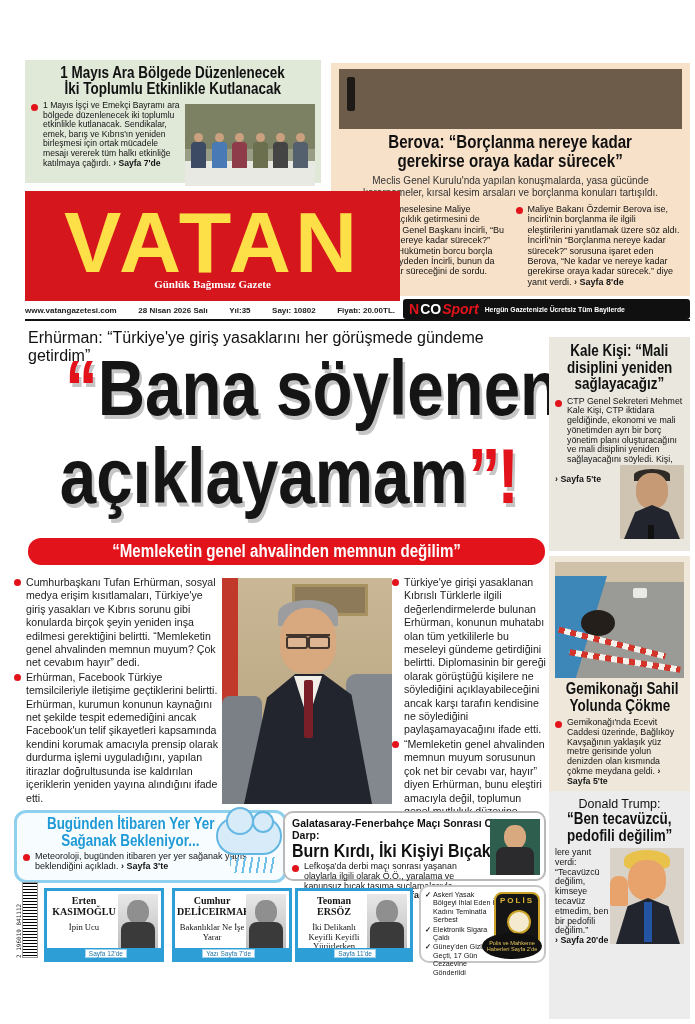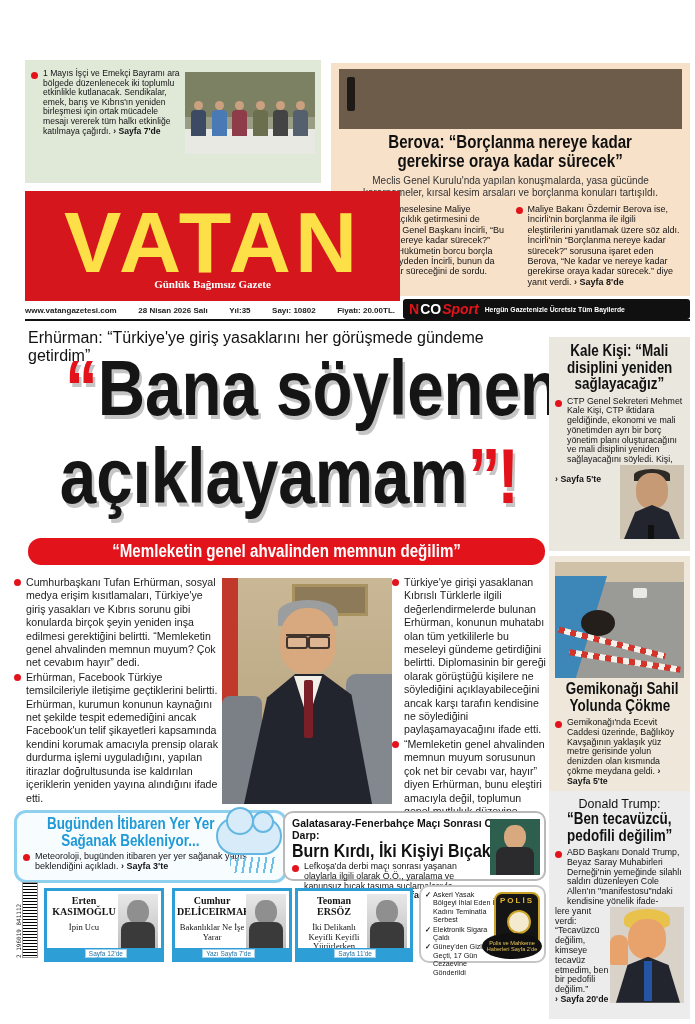--- a/index.html
+++ b/index.html
@@ -147,20 +147,21 @@
   .pbadge .blabel{color:#e3b934;font-size:8px;font-weight:bold;letter-spacing:2px;display:block;margin-top:2px;}
   .pbadge::after{content:"";position:absolute;left:11px;top:16px;width:20px;height:20px;border:2px solid #c9a227;border-radius:50%;background:#f3ead0;}
   .poval{position:absolute;right:2px;bottom:2px;width:60px;height:26px;background:#101010;border-radius:50%;color:#e8c659;font-size:5.6px;line-height:6.4px;display:flex;align-items:center;justify-content:center;text-align:center;padding:2px;box-sizing:border-box;}
 </style>
 </head>
 <body>
 
 <div id="page">
 
   <div class="abs mayday">
+    <h2><span class="cond">1 Mayıs Ara Bölgede Düzenlenecek</span><br><span class="cond">İki Toplumlu Etkinlikle Kutlanacak</span></h2>
     <div class="row">
       <div class="txt">
         <p class="bul" style="margin:0;"><span>1 Mayıs İşçi ve Emekçi Bayramı ara bölgede düzenlenecek iki toplumlu etkinlikle kutlanacak. Sendikalar, emek, barış ve Kıbrıs'ın yeniden birleşmesi için ortak mücadele mesajı vererek tüm halkı etkinliğe katılmaya çağırdı.</span> <span class="pref">Sayfa 7'de</span></p>
       </div>
       <div class="photo-press">
         <span class="person p1"></span>
         <span class="person p2"></span>
         <span class="person p3"></span>
         <span class="person p4"></span>
         <span class="person p5"></span>
@@ -254,21 +255,20 @@
     <h3 style="margin-top:3px;"><span class="cond">Gemikonağı Sahil</span><br><span class="cond">Yolunda Çökme</span></h3>
     <div class="txt">
       <p class="bul" style="margin:0;"><span>Gemikonağı'nda Ecevit Caddesi üzerinde, Bağlıköy Kavşağının yaklaşık yüz metre gerisinde yolun denizden olan kısmında çökme meydana geldi.</span> <span class="pref">Sayfa 5'te</span></p>
     </div>
   </div>
 
   <div class="abs sidebox trumpbox">
     <p class="kick">Donald Trump:</p>
     <h3><span class="cond">“Ben tecavüzcü,</span><br><span class="cond">pedofili değilim”</span></h3>
     <div class="txt">
-      <p class="bul" style="margin:0;">ABD Başkanı Donald Trump, Beyaz Saray Muhabirleri Derneği'nin yemeğinde silahlı saldırı düzenleyen Cole Allen'ın "manifestosu"ndaki kendisine yönelik ifade-</p>
       <div class="siderow">
         <div class="narrow"><span>lere yanıt verdi: “Tecavüzcü değilim, kimseye tecavüz etmedim, ben bir pedofili değilim.”</span><br><span class="pref">Sayfa 20'de</span></div>
         <div class="photo-trump">
           <div class="thand"></div>
           <div class="thair"></div>
           <div class="tface"></div>
           <div class="tsuit"></div>
           <div class="ttie"></div>
         </div>
       </div>

